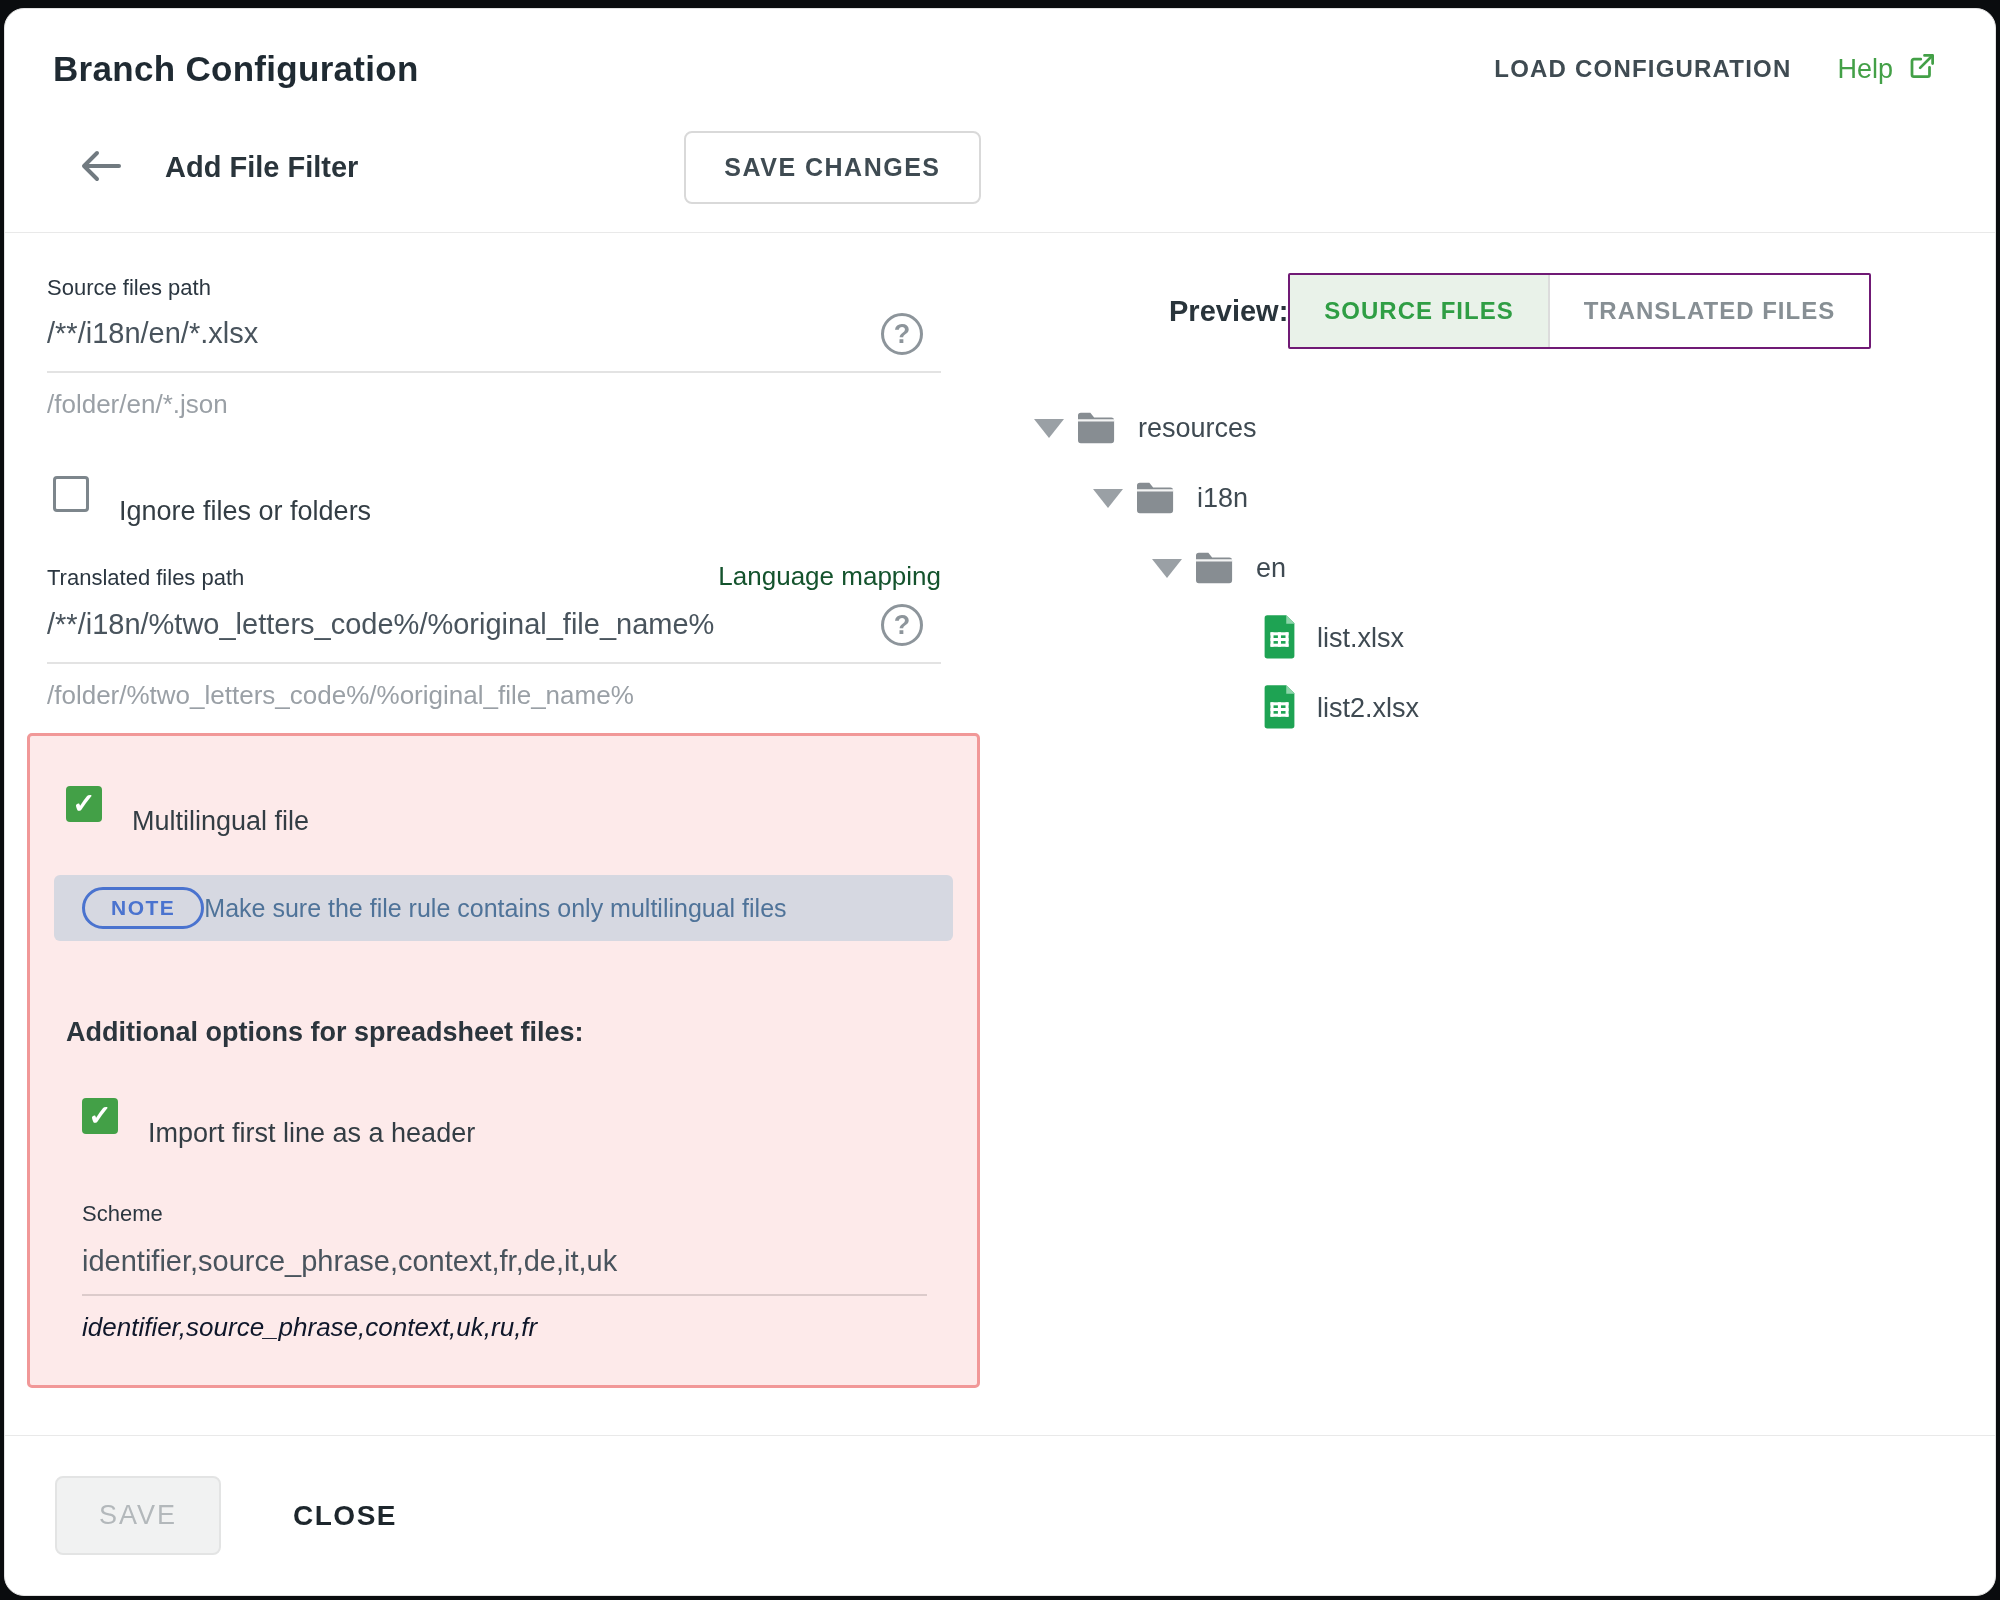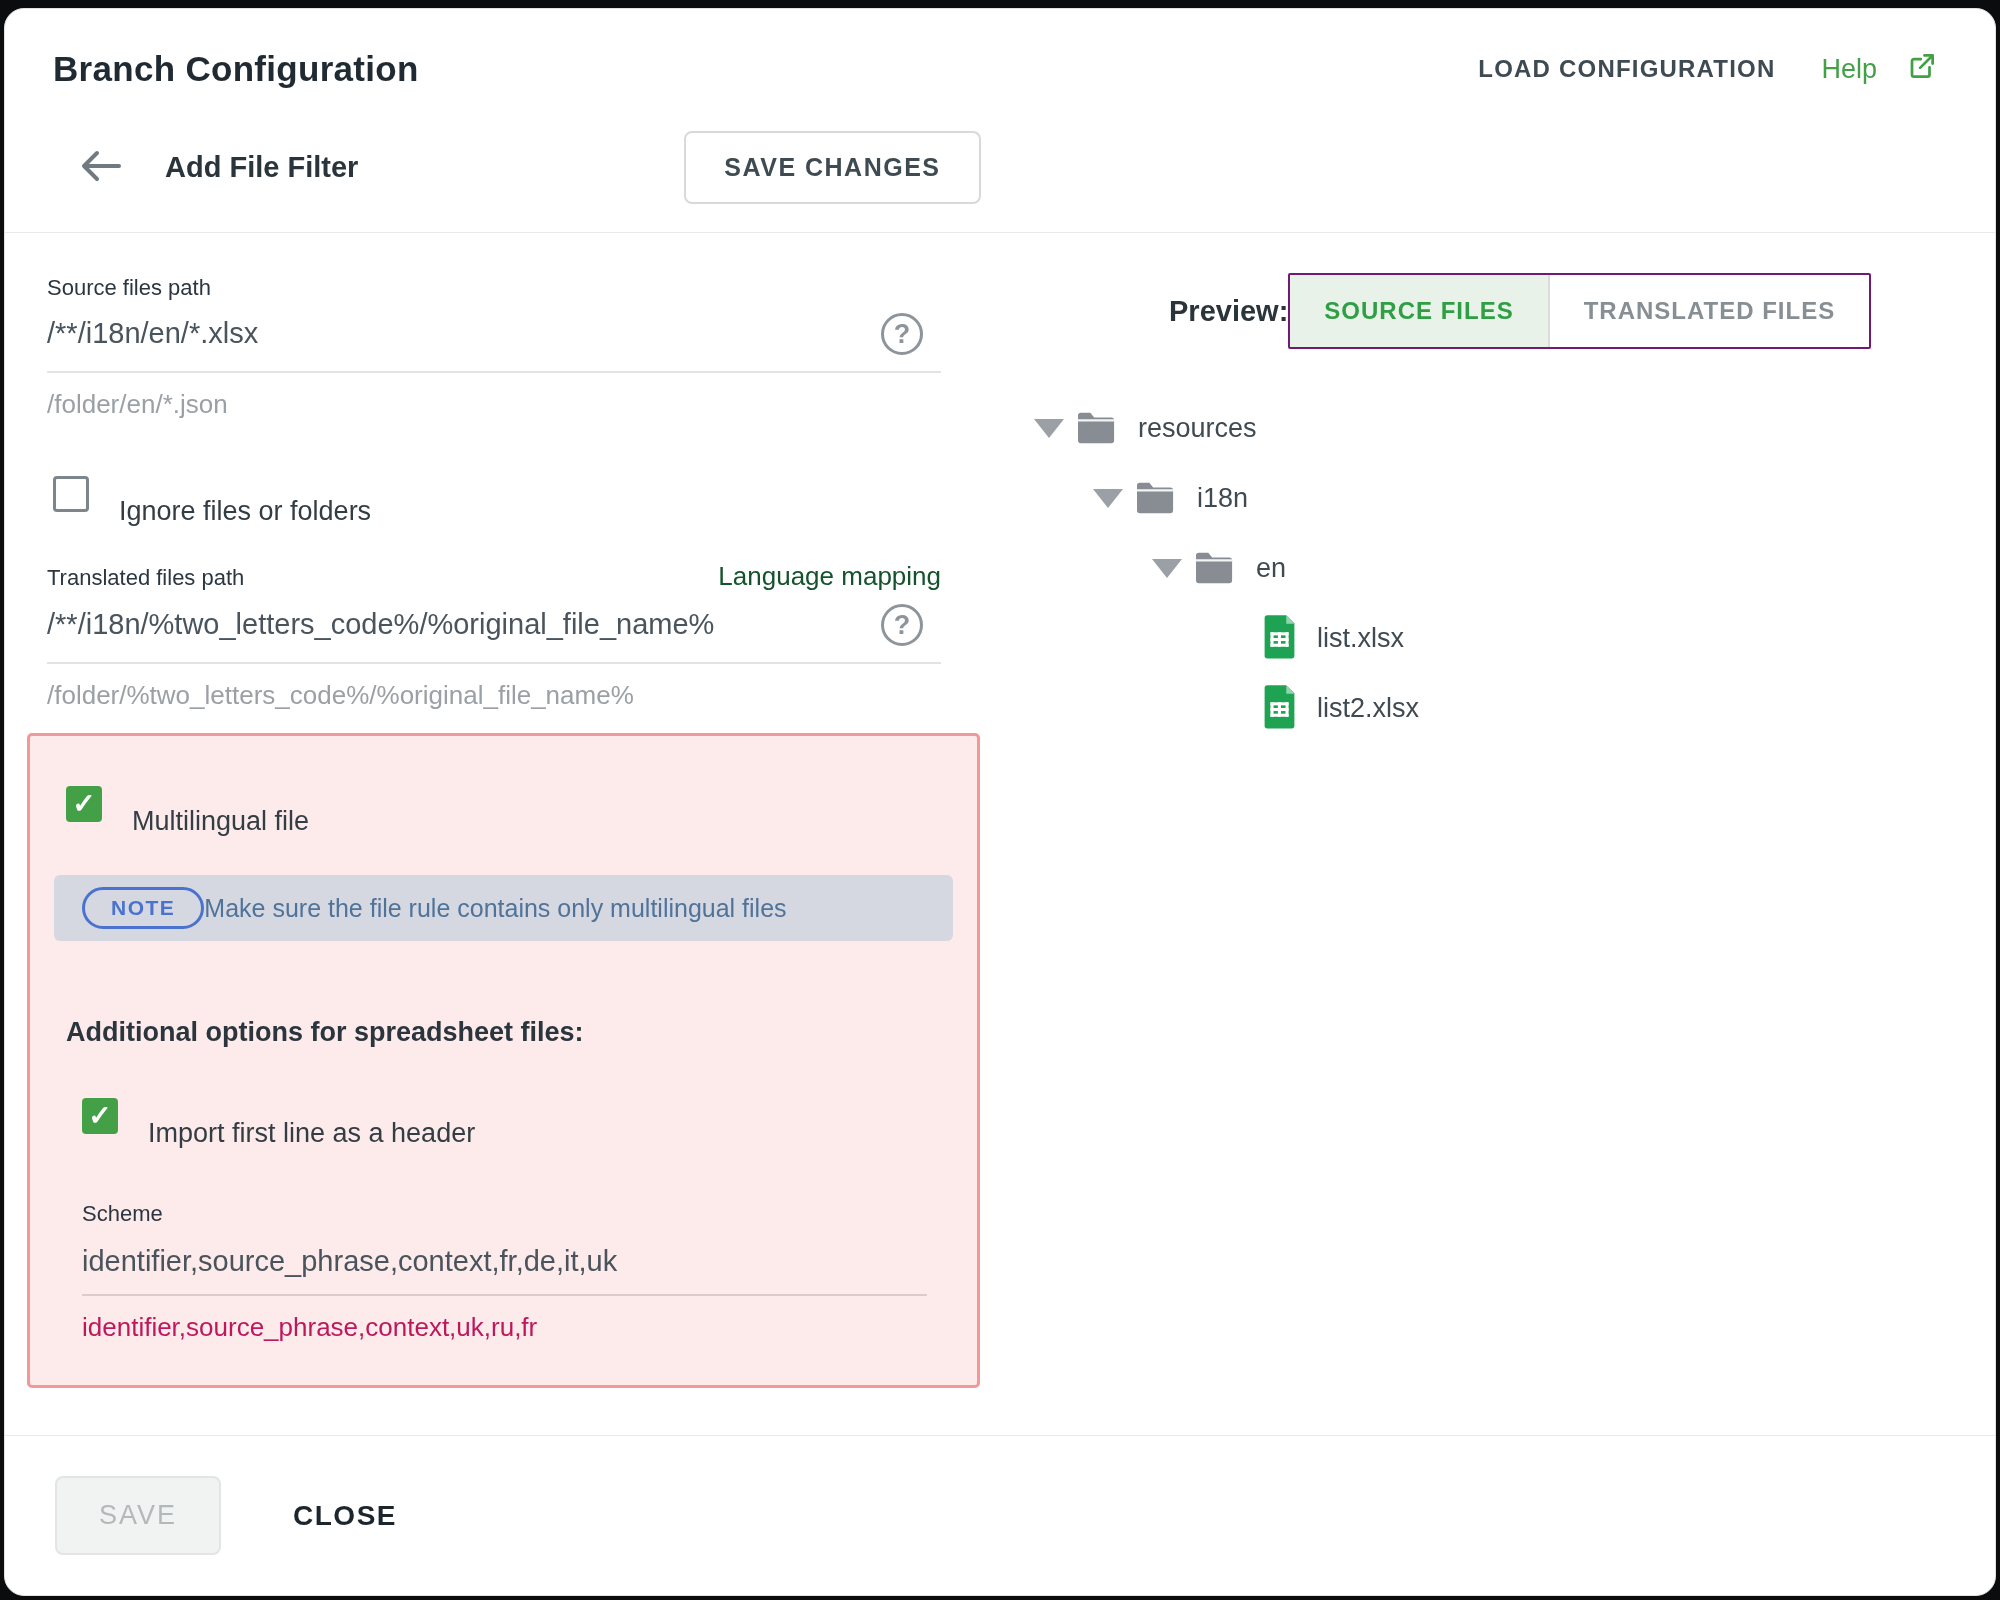--- a/index.html
+++ b/index.html
@@ -26,21 +26,21 @@
     display: flex; align-items: center; justify-content: space-between;
     padding: 40px 58px 0 48px;
   }
   .page-title { font-size: 35px; font-weight: bold; color: #1f2a32; letter-spacing: 0.3px; }
   .header-right { display: flex; align-items: center; gap: 46px; }
   .load-config {
     font-size: 24px; font-weight: 600; color: #3f4b52; letter-spacing: 1.2px;
     background: none; border: none; cursor: pointer; font-family: inherit;
   }
   .help-link {
-    display: flex; align-items: center; gap: 30px;
+    display: flex; align-items: center; gap: 14px;
     font-size: 27px; color: #43a047; cursor: pointer; text-decoration: none;
   }
   .header-row2 { display: flex; align-items: center; padding: 42px 0 0 72px; }
   .back-arrow { background: none; border: none; cursor: pointer; display: flex; align-items: center; }
   .sub-title { margin-left: 42px; font-size: 29px; font-weight: bold; color: #29343b; }
   .save-changes-btn {
     margin-left: 326px;
     background: #fff; border: 2px solid #d9d9d9; border-radius: 8px;
     padding: 20px 38px; font-size: 25px; font-weight: 600; color: #3f4b52;
     letter-spacing: 1.5px; cursor: pointer; font-family: inherit;
@@ -105,21 +105,21 @@
     border: 3px solid #4a73cf; color: #4a73cf;
     border-radius: 999px; padding: 6px 26px;
     font-size: 21px; font-weight: bold; letter-spacing: 1.5px;
     flex: 0 0 auto;
   }
   .note-text { font-size: 25px; color: #4f7399; }
   .section-heading { margin: 76px 0 0 16px; font-size: 27px; font-weight: bold; color: #2b353d; }
   .red-box .check-row.second { margin: 34px 0 0 32px; }
   .red-box .field-label { margin: 52px 30px 0 32px; }
   .red-box .input-line { margin: 18px 30px 0 32px; border-bottom-color: rgba(0,0,0,0.13); }
-  .red-box .helper { margin: 16px 30px 0 32px; color: #be185d; }
+  .red-box .helper { margin: 16px 30px 0 32px; color: #0f172a; font-style: italic; }
 
   
   .right-col { flex: 1 1 auto; padding-top: 40px; }
   .preview-row { display: flex; align-items: center; margin-left: 186px; }
   .preview-label { font-size: 29px; font-weight: bold; color: #29343b; }
   .toggle {
     display: flex; border: 2px solid #701a75; border-radius: 2px;
     overflow: hidden; background: #fff;
   }
   .toggle .seg {

